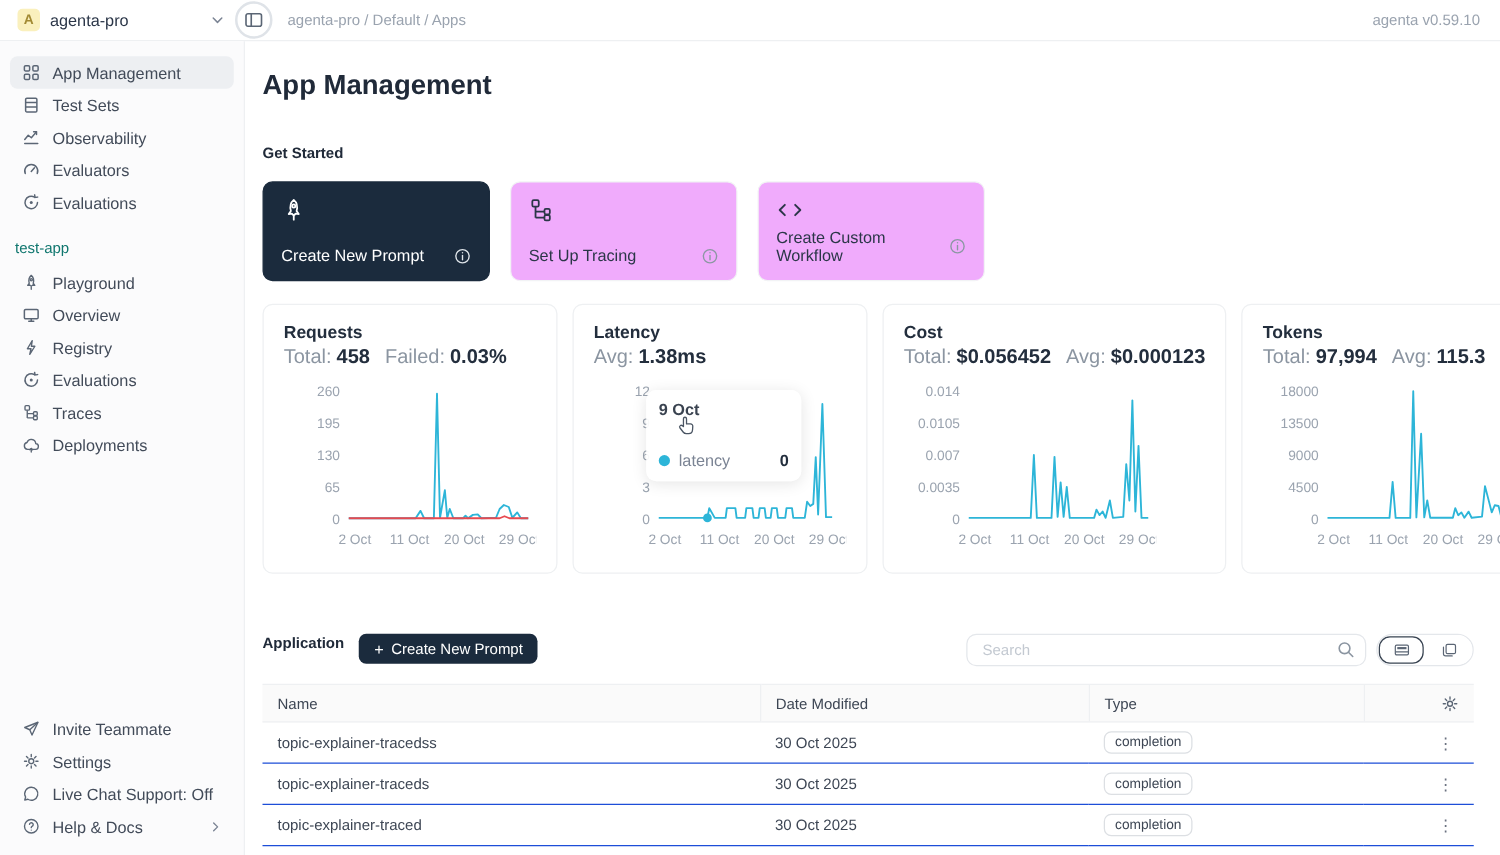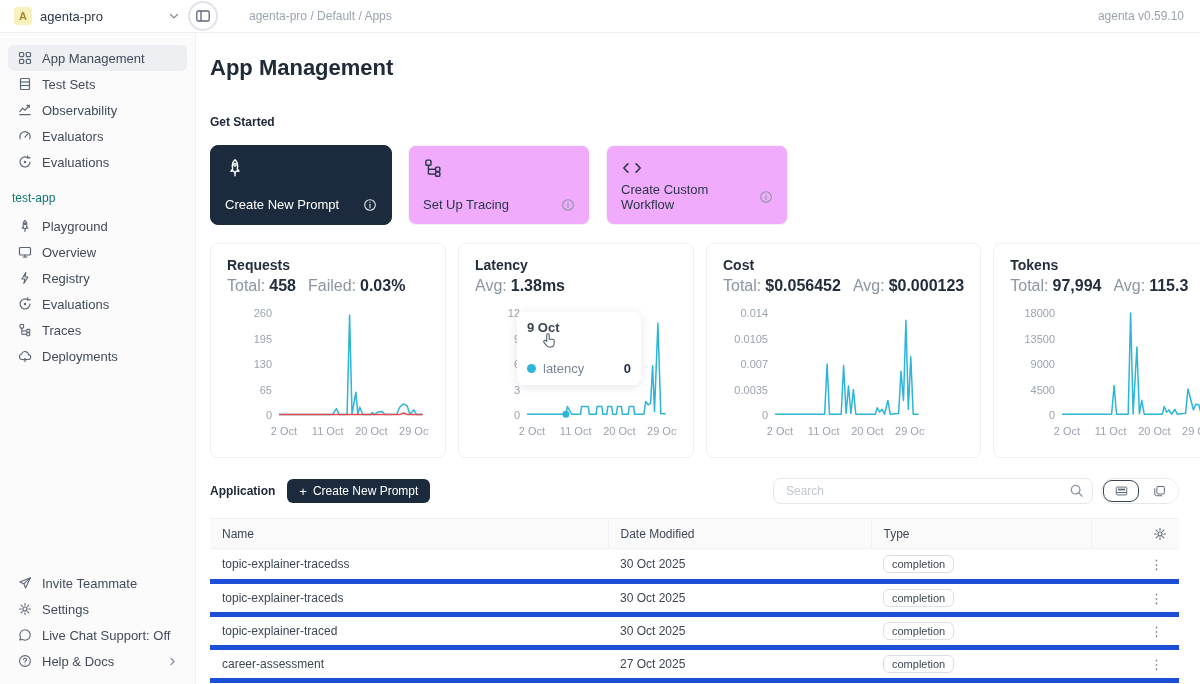--- a/index.html
+++ b/index.html
@@ -10,21 +10,21 @@
   .topbar { height:33px; display:flex; align-items:center; gap:8px;
     padding:0 16px 0 14px; border-bottom:1px solid #eef0f2; }
   .ws { display:flex; align-items:center; gap:8px; width:166px; cursor:pointer; }
   .avatar { width:18px; height:18px; border-radius:4px; background:#faf0bd; color:#a28a33;
     font-size:11px; font-weight:700; display:flex; align-items:center; justify-content:center; }
   .ws-name { font-size:13px; font-weight:500; color:#2b3648; }
   .ws .chev { margin-left:auto; color:#7b8494; }
   .toggle-ring { width:30px; height:30px; border-radius:50%; border:2px solid #dfe3e8;
     display:flex; align-items:center; justify-content:center; background:#fff; }
   .sb-toggle { border:none; background:transparent; color:#5b6675; display:flex; cursor:pointer; }
-  .crumb { font-size:12px; color:#9aa3af; margin-left:23px; }
+  .crumb { font-size:12px; color:#9aa3af; margin-left:4px; }
   .version { margin-left:auto; font-size:12px; color:#9aa3af; }
 
   
   .shell { display:flex; height:651px; }
   .sidebar { width:196px; background:#fbfbfc; border-right:1px solid #eef0f2;
     display:flex; flex-direction:column; padding:12px 8px 10px; }
   .nav-item { height:26px; display:flex; align-items:center; gap:10px; padding:0 9px;
     border-radius:6px; font-size:13px; color:#424b59; cursor:pointer; }
   .nav-item + .nav-item { margin-top:0; }
   .nav-item.active { background:#edeff2; font-weight:500; }
@@ -69,21 +69,21 @@
     background:rgba(255,255,255,.93); border-radius:8px; box-shadow:0 2px 12px rgba(0,0,0,.10);
     padding:8px 10px 9px; z-index:5; }
   .tt-date { font-size:13px; font-weight:600; color:#3a4350; }
   .tt-row { margin-top:26px; display:flex; align-items:center; gap:7px; }
   .tt-dot { width:9px; height:9px; border-radius:50%; background:#2db5d8; }
   .tt-name { font-size:13px; color:#7b8494; }
   .tt-val { margin-left:auto; font-size:13px; font-weight:700; color:#232e3d; }
   .cursor-hand { position:absolute; left:82px; top:88px; z-index:6; }
 
   
-  .app-header { display:flex; align-items:center; margin-top:20px; }
+  .app-header { display:flex; align-items:flex-start; margin-top:48px; }
   .create-btn { margin-left:12px; background:#1b2b3d; color:#fff; border:none; border-radius:6px;
     height:24px; padding:0 12px; font-size:12px; display:flex; align-items:center; gap:6px;
     font-family:"Liberation Sans", sans-serif; cursor:pointer; }
   .create-btn .plus { font-size:13px; }
   .search-wrap { margin-left:auto; position:relative; width:320px; }
   .search-input { width:100%; height:26px; border:1px solid #e4e7eb; border-radius:8px;
     padding:0 30px 0 12px; font-size:12px; color:#2b3648; outline:none;
     font-family:"Liberation Sans", sans-serif; }
   .search-input::placeholder { color:#c3c9d1; }
   .search-icon { position:absolute; right:9px; top:5px; color:#8b95a1; }
@@ -91,21 +91,21 @@
     height:26px; overflow:hidden; }
   .seg-btn { width:38px; display:flex; align-items:center; justify-content:center;
     background:#fff; border:none; color:#5b6675; cursor:pointer; }
   .seg-btn.active { border:1.5px solid #394452; border-radius:9px; margin:1px; width:36px; }
 
   
   table { width:100%; border-collapse:collapse; margin-top:14px; }
   thead th { background:#fafafa; border-top:1px solid #eef0f2; border-bottom:1px solid #eef0f2;
     height:30px; text-align:left; font-size:12px; font-weight:500; color:#3d4654; padding:0 12px; }
   thead th + th { border-left:1px solid #eef0f2; }
-  tbody td { height:33px; border-bottom:5px solid #1d4ed8; font-size:12px; color:#3d4654;
+  tbody td { height:33px; border-bottom:1px solid #1d4ed8; font-size:12px; color:#3d4654;
     padding:0 12px; }
   .chip { display:inline-block; border:1px solid #dcdfe3; border-radius:6px; padding:2px 8px;
     font-size:11px; color:#3d4654; background:#fff; }
   .kebab { color:#6b7280; font-size:13px; cursor:pointer; padding:0 4px; }
   .col-act { text-align:right; }
   th.col-act { text-align:right; }
   .gear-th { color:#5b6675; display:inline-flex; vertical-align:middle; }
 
   svg.ic { display:block; }
 </style>

